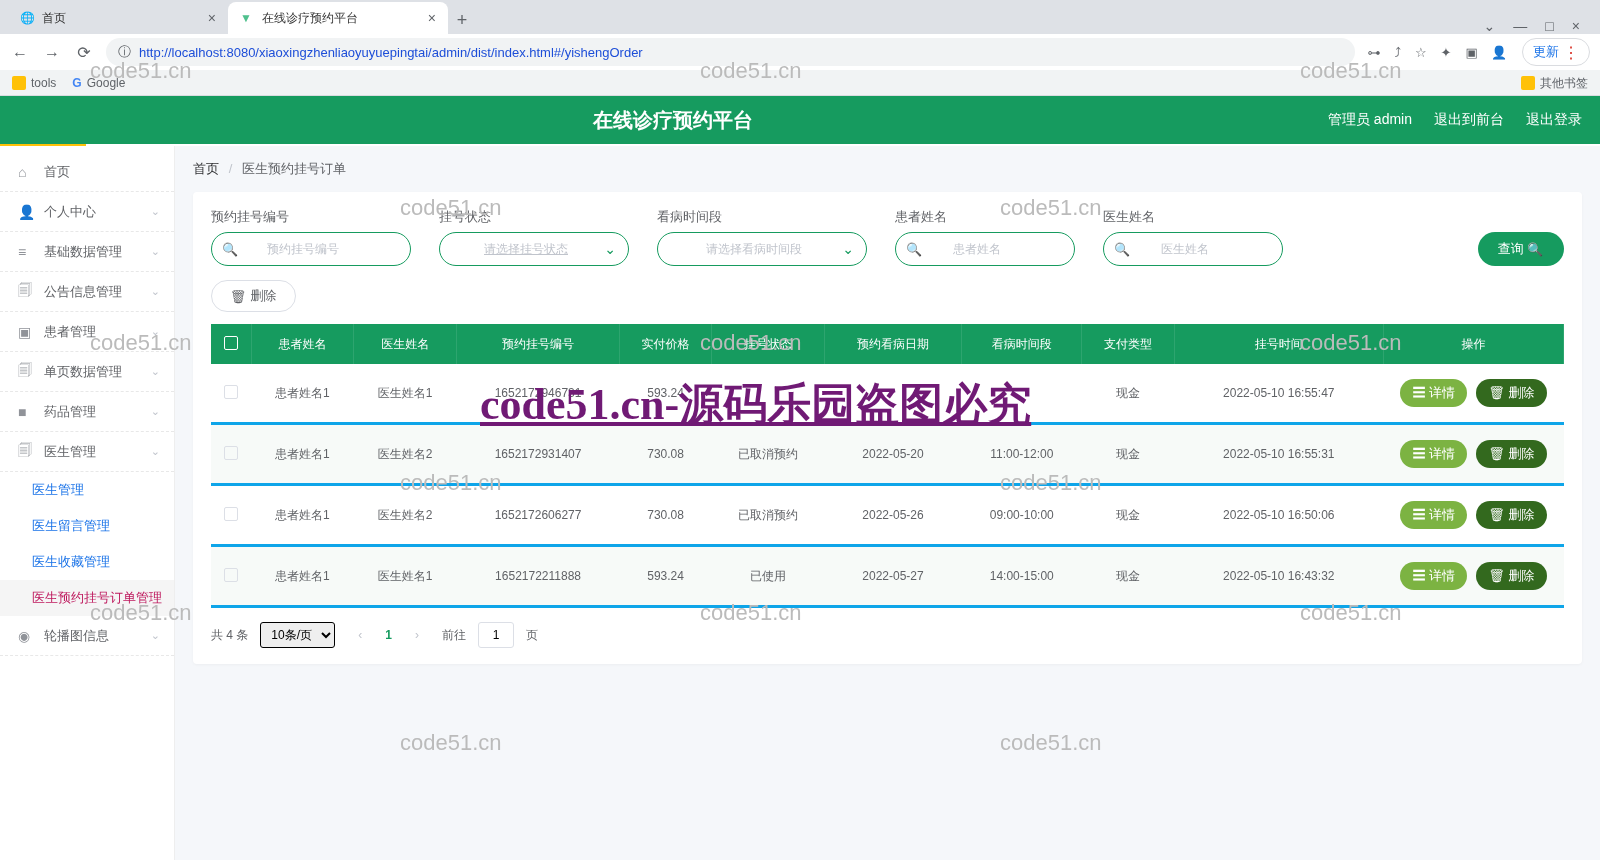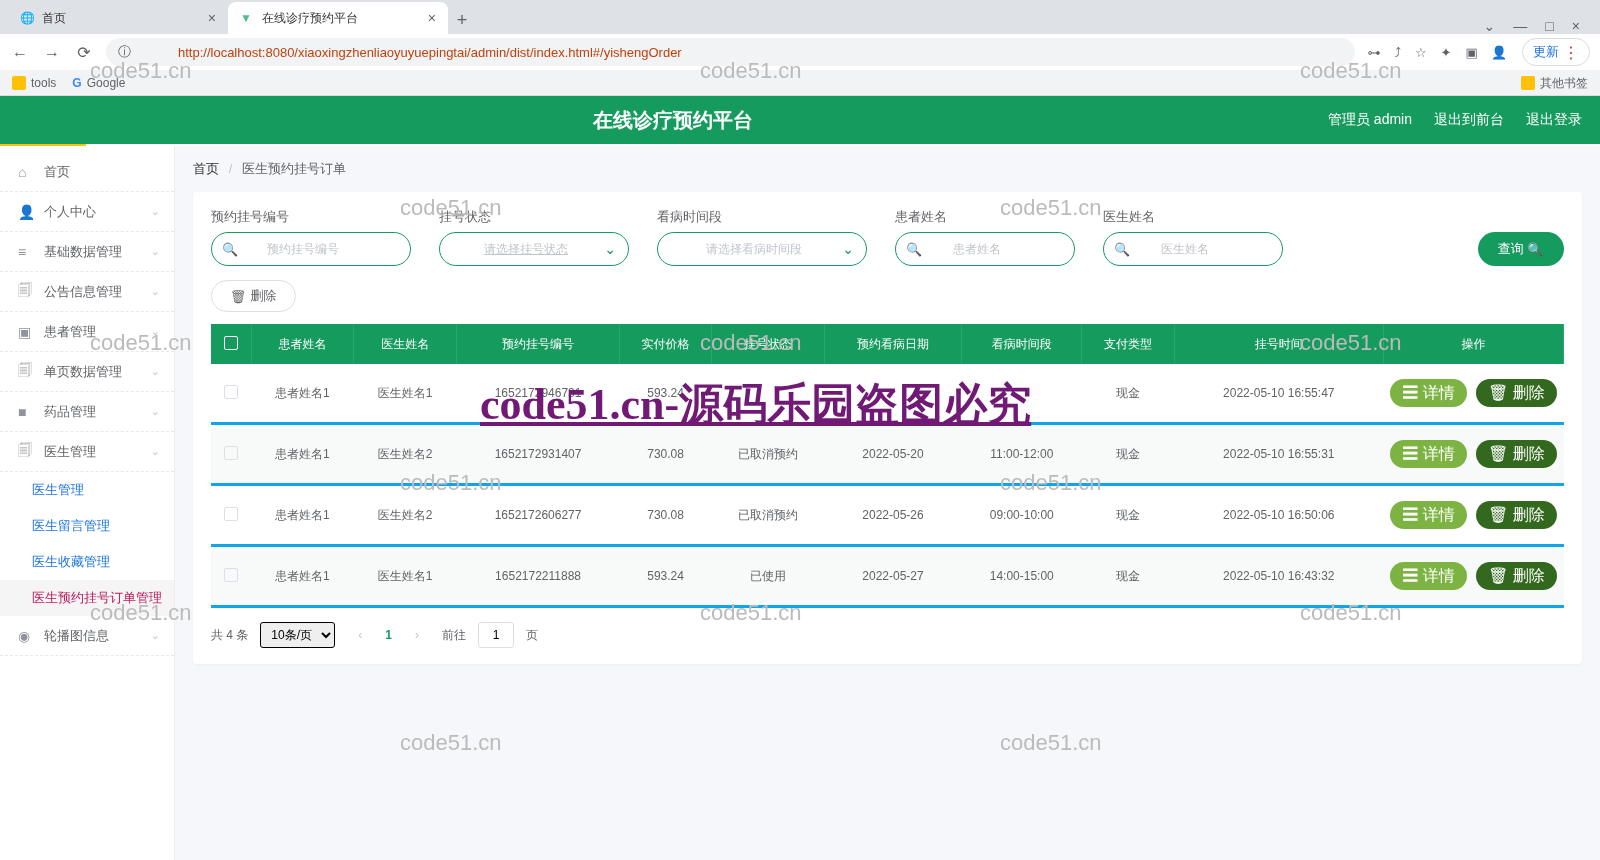--- a/index.html
+++ b/index.html
@@ -10,21 +10,21 @@
 .tab-row { height: 34px; display: flex; align-items: flex-end; padding: 0 8px; background: #dee1e6; }
 .tab { height: 32px; background: #fff; border-radius: 8px 8px 0 0; padding: 0 12px; display: flex; align-items: center; gap: 8px; font-size: 12px; min-width: 220px; position: relative; }
 .tab.inactive { background: #dee1e6; }
 .tab .fav { width: 14px; height: 14px; display: inline-block; }
 .tab .close { font-size: 14px; color: #5f6368; cursor: pointer; margin-left: auto; }
 .tab-add { width: 28px; height: 28px; display: flex; align-items: center; justify-content: center; font-size: 18px; color: #5f6368; }
 .win-controls { margin-left: auto; display: flex; gap: 18px; padding-right: 12px; color: #5f6368; font-size: 14px; }
 .addr-row { height: 36px; background: #fff; display: flex; align-items: center; padding: 0 10px; gap: 12px; }
 .nav-ico { width: 20px; height: 20px; display: flex; align-items: center; justify-content: center; color: #5f6368; font-size: 16px; }
 .addr-bar { flex: 1; height: 28px; background: #f1f3f4; border-radius: 14px; display: flex; align-items: center; padding: 0 12px; font-size: 13px; color: #5f6368; gap: 8px; }
-.addr-bar .url { color: #c2410c; margin-left: 39px; }
+.addr-bar .url { color: #1d4ed8; }
 .addr-bar .info-ico { font-size: 13px; }
 .addr-right { display: flex; align-items: center; gap: 14px; color: #5f6368; }
 .update-btn { border: 1px solid #dadce0; border-radius: 14px; height: 28px; padding: 0 10px; display: flex; align-items: center; gap: 4px; color: #1a73e8; font-size: 13px; }
 .update-btn .dots { color: #d93025; font-size: 16px; }
 .bookmark-row { height: 26px; display: flex; align-items: center; padding: 0 12px; gap: 16px; font-size: 12px; color: #5f6368; }
 .bookmark-row .bk { display: flex; align-items: center; gap: 5px; }
 .bk-folder { width: 14px; height: 14px; background: #ffc107; border-radius: 2px; display: inline-block; }
 .bookmark-row .other { margin-left: auto; }
 
 
@@ -63,21 +63,21 @@
 .del-row { margin-bottom: 12px; }
 .del-btn { height: 32px; border: 1px solid #dcdfe6; background: #fff; border-radius: 16px; padding: 0 18px; font-size: 13px; color: #606266; display: inline-flex; align-items: center; gap: 4px; cursor: pointer; }
 
 table { width: 100%; border-collapse: collapse; }
 thead th { background: #169b5f; color: #fff; font-size: 12px; font-weight: normal; height: 40px; text-align: center; border-right: 1px solid rgba(255,255,255,0.1); }
 tbody td { height: 52px; text-align: center; font-size: 12px; color: #606266; border-bottom: 3px solid #0ea5e9; }
 tbody tr:nth-child(odd) { background: #fff; }
 tbody tr:nth-child(even) { background: #f7faf8; }
 .chk { width: 14px; height: 14px; border: 1px solid #dcdfe6; display: inline-block; border-radius: 2px; }
 .chk.head { border-color: #fff; }
-.act-btn { display: inline-flex; align-items: center; gap: 3px; height: 28px; padding: 0 12px; border-radius: 14px; color: #fff; font-size: 16px; cursor: pointer; margin: 15px 3px; }
+.act-btn { display: inline-flex; align-items: center; gap: 3px; height: 28px; padding: 0 12px; border-radius: 14px; color: #fff; font-size: 13px; cursor: pointer; margin: 15px 3px; }
 .act-detail { background: #7cb342; }
 .act-delete { background: #33691e; }
 
 .pager { display: flex; align-items: center; gap: 12px; margin-top: 14px; font-size: 12px; color: #606266; }
 .pager select { height: 26px; border: 1px solid #000000; border-radius: 3px; padding: 0 6px; font-size: 12px; }
 .pager .pg-btn { width: 26px; height: 26px; display: flex; align-items: center; justify-content: center; color: #c0c4cc; cursor: pointer; }
 .pager .current { color: #169b5f; font-weight: bold; }
 .pager input { width: 36px; height: 26px; border: 1px solid #dcdfe6; border-radius: 3px; text-align: center; font-size: 12px; }
 </style>
 </head>

